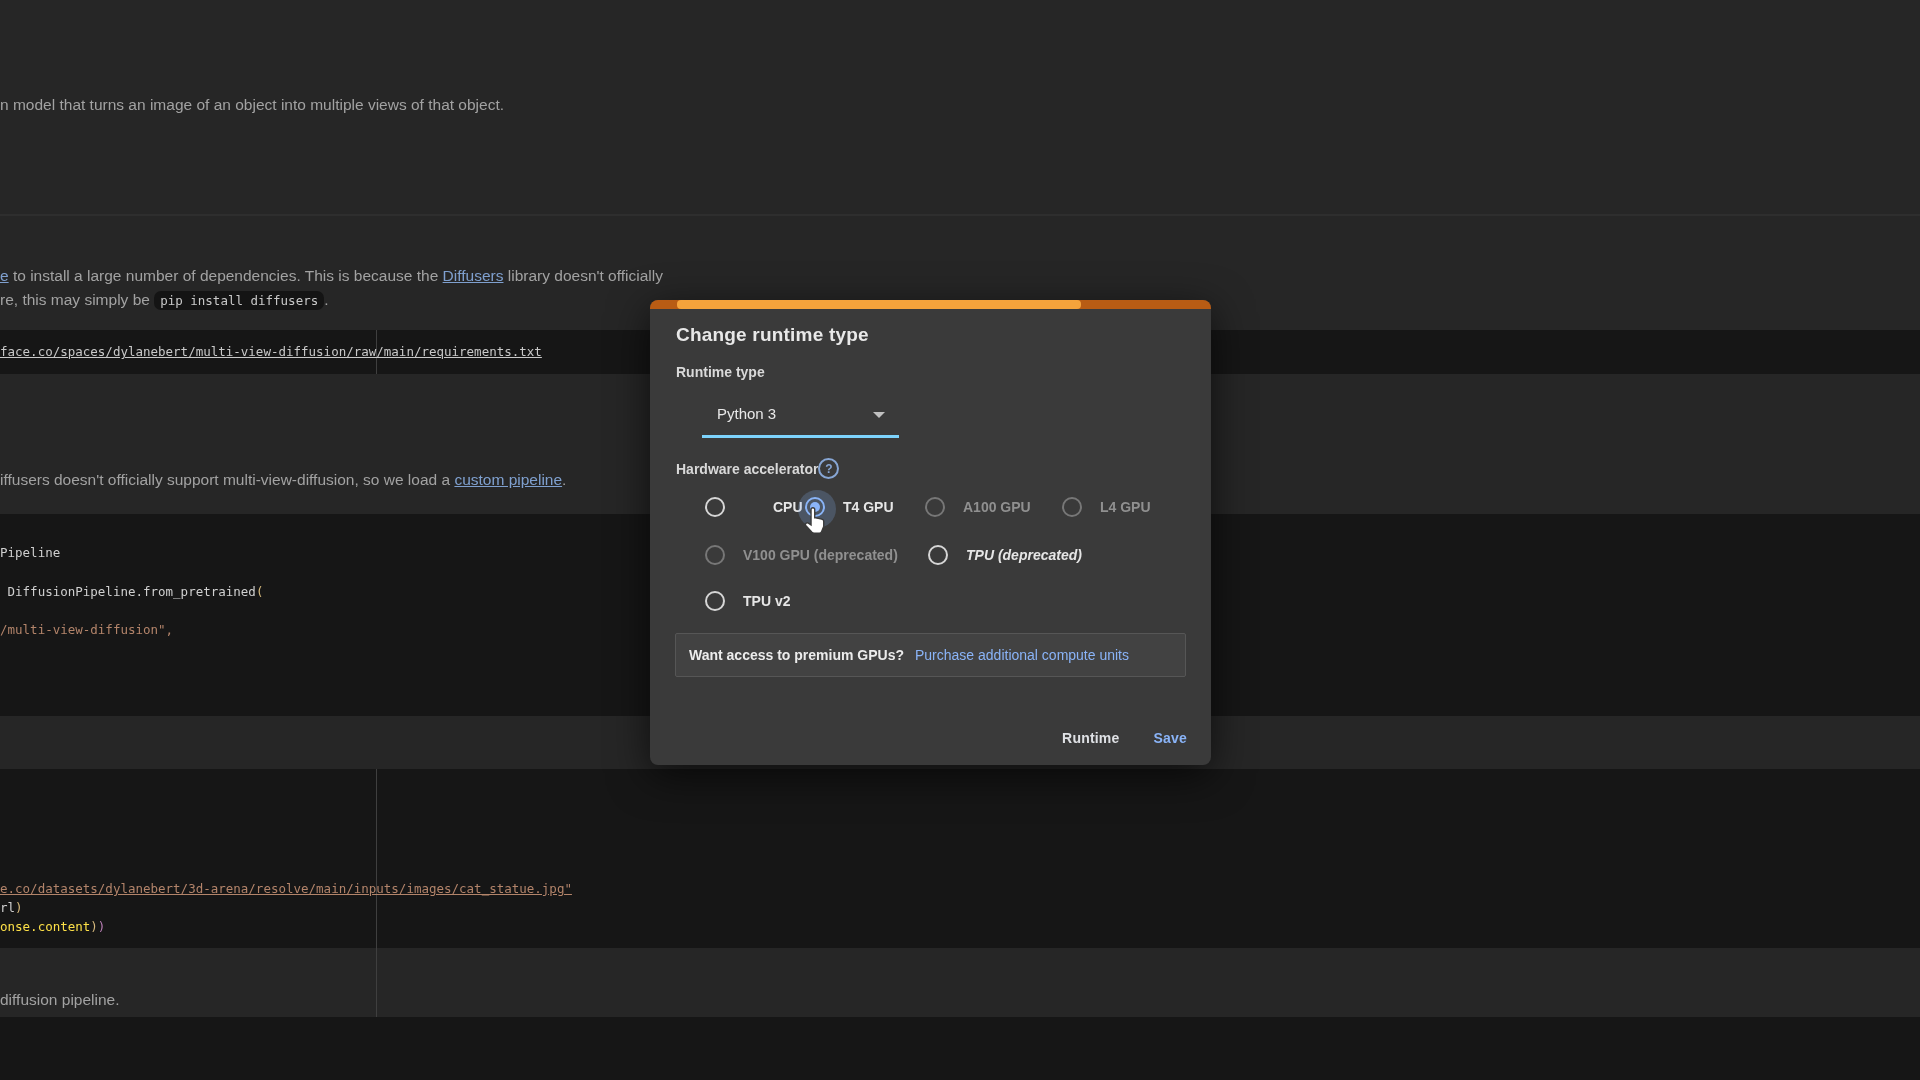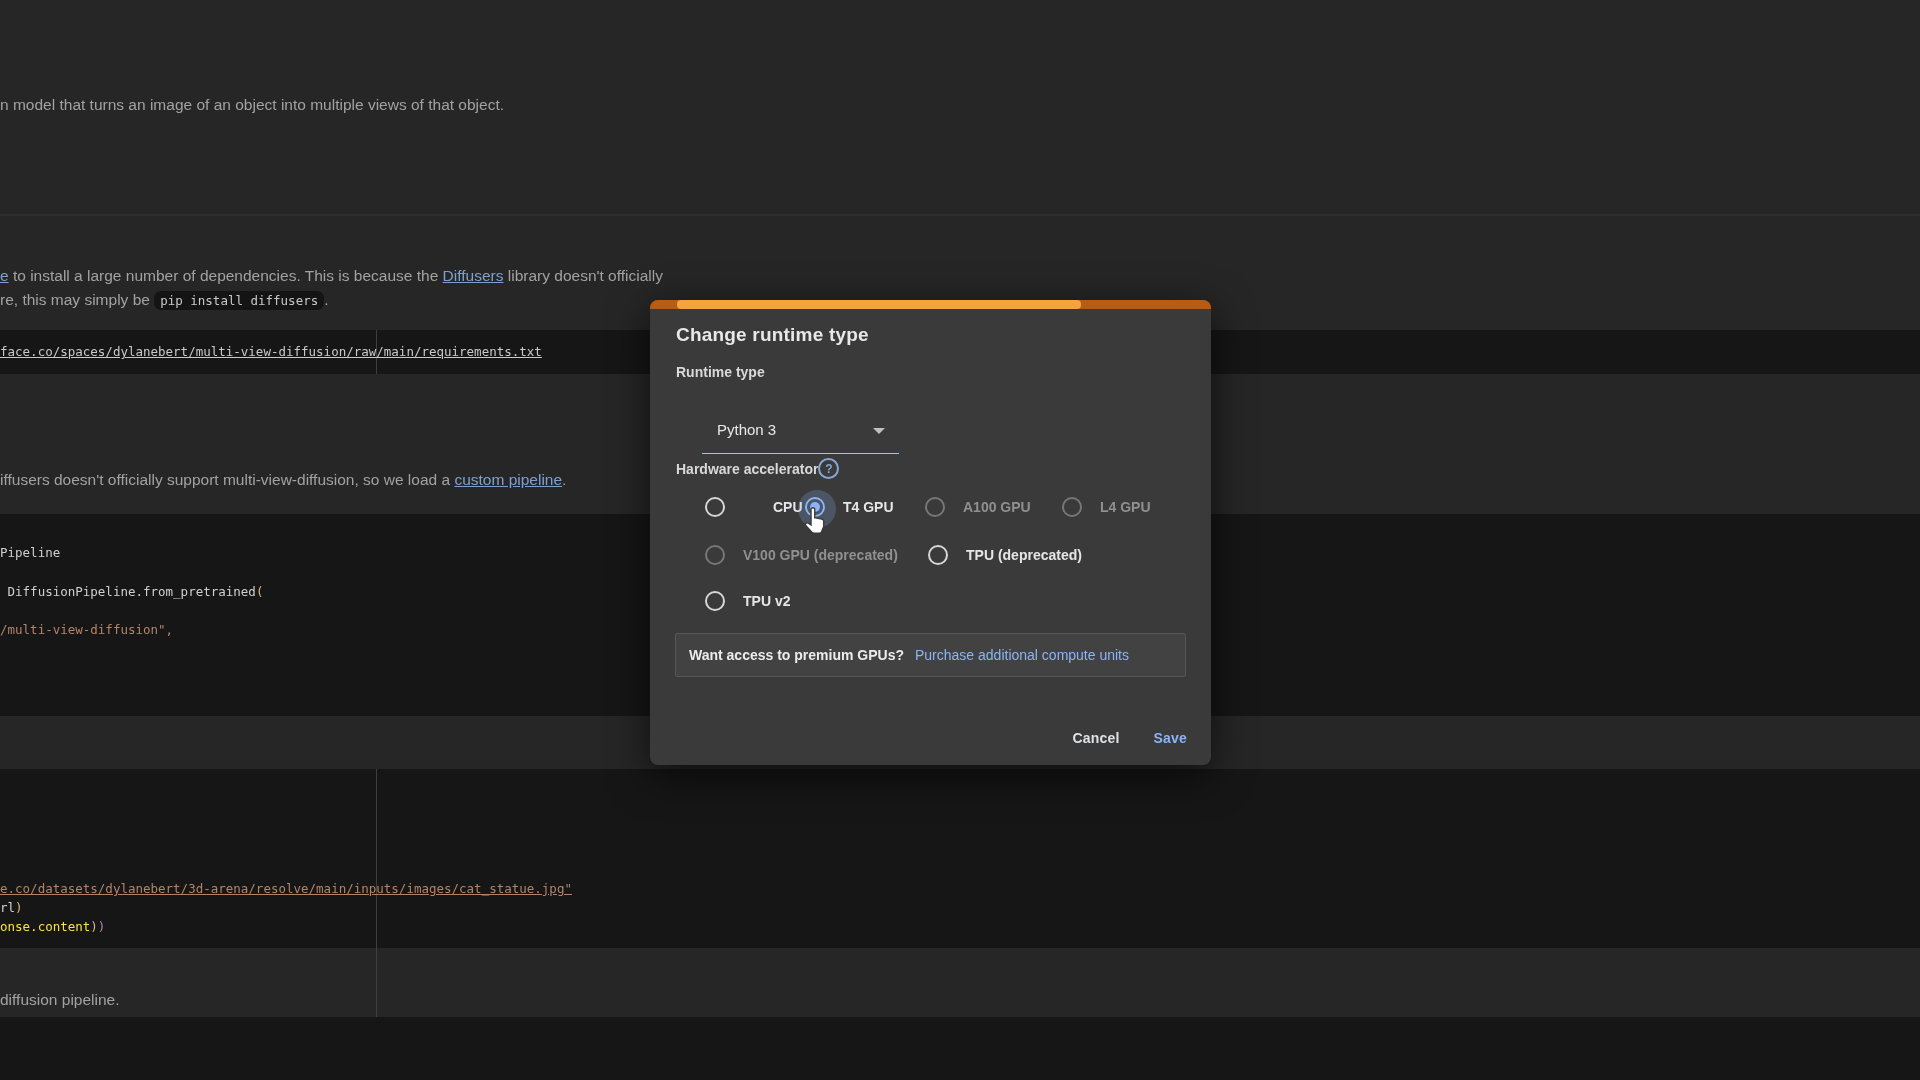--- a/index.html
+++ b/index.html
@@ -42,22 +42,22 @@
   .dialog{position:absolute;left:650px;top:300px;width:561px;height:465px;
           background:var(--dialog-bg);border-radius:8px;z-index:10;
           box-shadow:0 10px 40px rgba(0,0,0,.65);}
   .topbar{position:absolute;left:0;top:0;width:561px;height:9px;
           background:var(--progress-track);border-radius:8px 8px 0 0;overflow:hidden;}
   .topbar-fill{position:absolute;left:27px;top:0;width:404px;height:9px;
           background:var(--progress-bar);border-radius:4px;}
   .dlg-title{position:absolute;left:26px;top:24px;font-size:19px;font-weight:600;
           color:#e8e8e8;letter-spacing:.2px;}
   .dlg-label{position:absolute;font-size:14px;font-weight:600;color:#d9d9d9;}
-  .dropdown{position:absolute;left:52px;top:106px;width:197px;height:48px;
-          border-bottom:1px solid #7dd3fc;cursor:pointer;}
+  .dropdown{position:absolute;left:52px;top:90px;width:197px;height:48px;
+          border-bottom:3px solid #7dd3fc;cursor:pointer;}
   .dropdown-value{position:absolute;left:15px;top:0;line-height:48px;font-size:15px;color:#e8e8e8;}
   .dropdown-arrow{position:absolute;right:14px;top:22px;width:0;height:0;
           border-left:6px solid transparent;border-right:6px solid transparent;
           border-top:6px solid #c0c0c0;}
   .ha-row{position:absolute;left:26px;top:158px;display:flex;align-items:center;}
   .help-icon{width:21px;height:21px;border:2px solid #87a6d4;border-radius:50%;
           color:#87a6d4;font-size:12px;font-weight:700;display:flex;align-items:center;
           justify-content:center;}
   .radio-item{position:absolute;display:flex;align-items:center;gap:18px;height:24px;}
   .ring{position:relative;width:20px;height:20px;border-radius:50%;flex:0 0 20px;
@@ -153,38 +153,38 @@
     </div>
     <div class="radio-item disabled" style="left:412px;top:195px;">
       <span class="ring"></span>
       <span class="radio-label">L4 GPU</span>
     </div>
 
     <div class="radio-item disabled" style="left:55px;top:243px;">
       <span class="ring"></span>
       <span class="radio-label">V100 GPU (deprecated)</span>
     </div>
-    <div class="radio-item" style="left:278px;top:243px;">
+    <div class="radio-item" style="left:278px;top:243px;font-style:italic;">
       <span class="ring"></span>
       <span class="radio-label">TPU (deprecated)</span>
     </div>
 
     <div class="radio-item" style="left:55px;top:289px;">
       <span class="ring"></span>
       <span class="radio-label">TPU v2</span>
     </div>
 
     <svg class="cursor-hand" viewBox="0 0 24 26">
       <path d="M9.3 1.5c.9 0 1.6.7 1.6 1.6v7.1l.9.1 5.2 1.1c1 .2 1.7 1.1 1.7 2.1v3.5c0 .4-.1.8-.2 1.2l-1.6 3.9c-.3.8-1.1 1.4-2 1.4h-4.6c-.7 0-1.3-.3-1.8-.8l-5.2-5.5c-.6-.6-.6-1.6.1-2.2.6-.5 1.4-.6 2-.2l2.3 1.6V3.1c0-.9.7-1.6 1.6-1.6z" fill="#ffffff" stroke="#3a3a3a" stroke-width="1.2"></path>
     </svg>
 
     <div class="banner">
       <span class="banner-text">Want access to premium GPUs?</span>
       <span class="banner-link">Purchase additional compute units</span>
     </div>
 
     <div class="btn-row">
-      <button class="dlg-btn btn-cancel">Cancel</button>
+      <button class="dlg-btn btn-cancel">Runtime</button>
       <button class="dlg-btn btn-save">Save</button>
     </div>
   </div>
 
 </div>
 
 </body></html>

